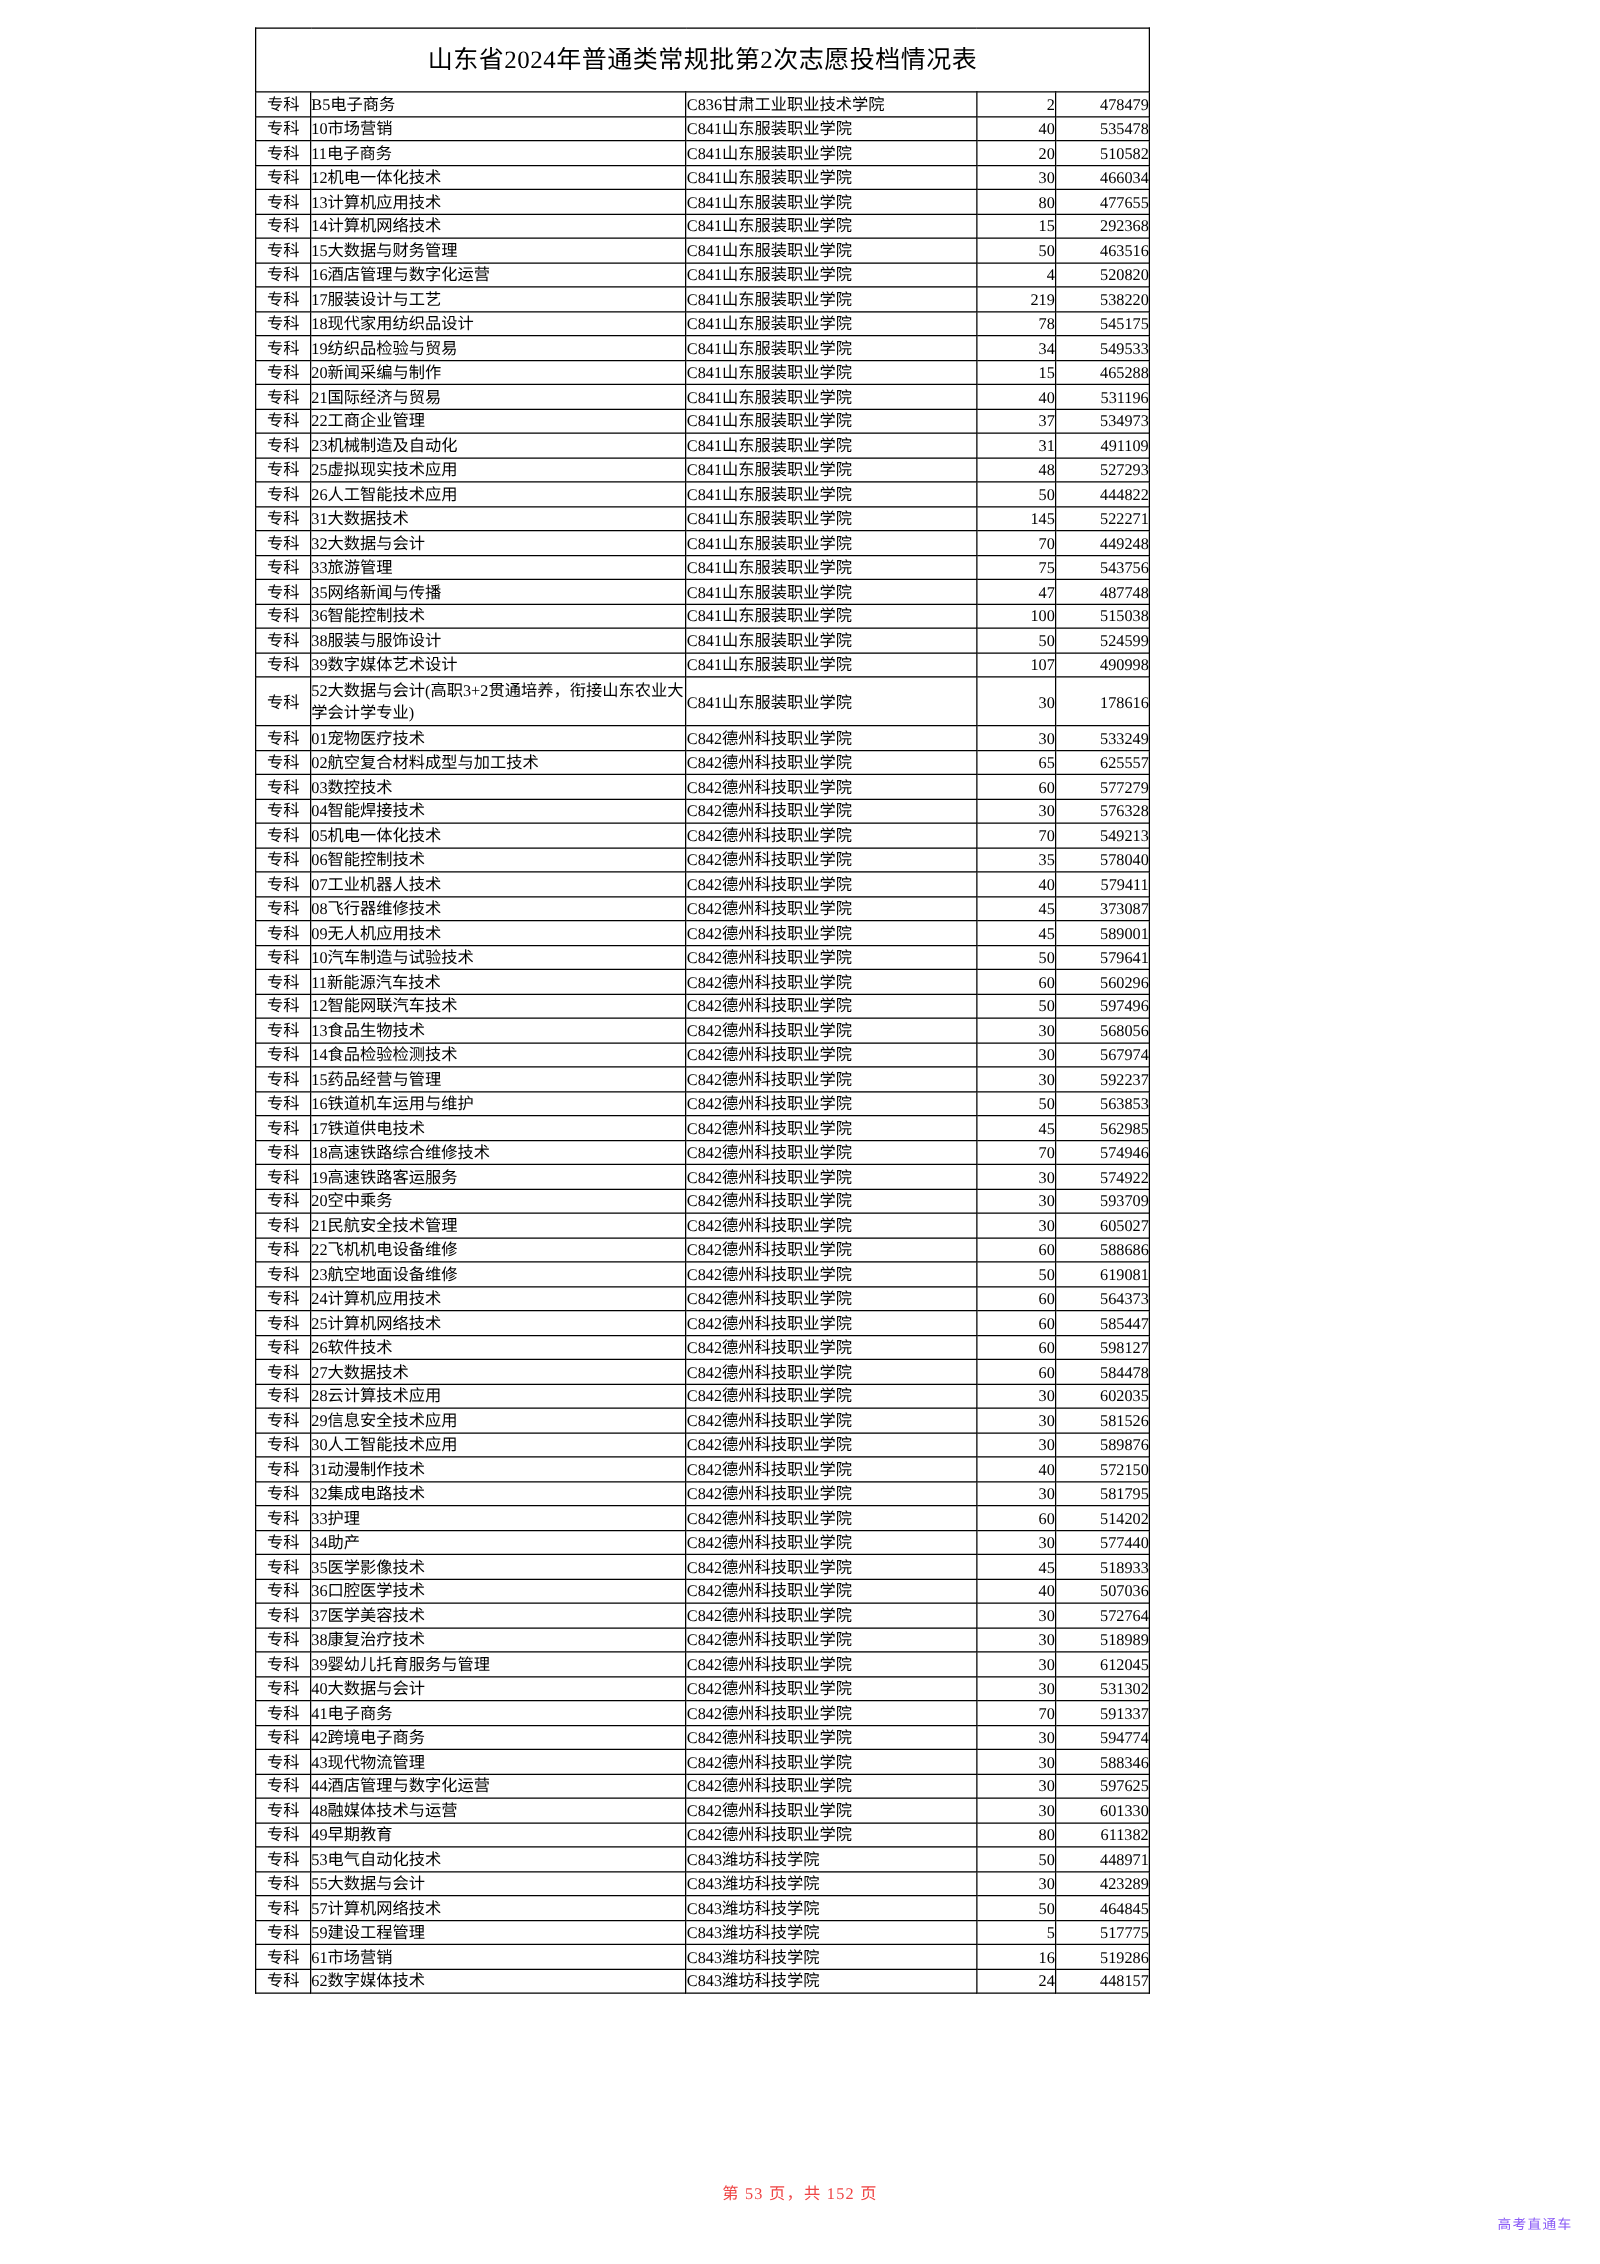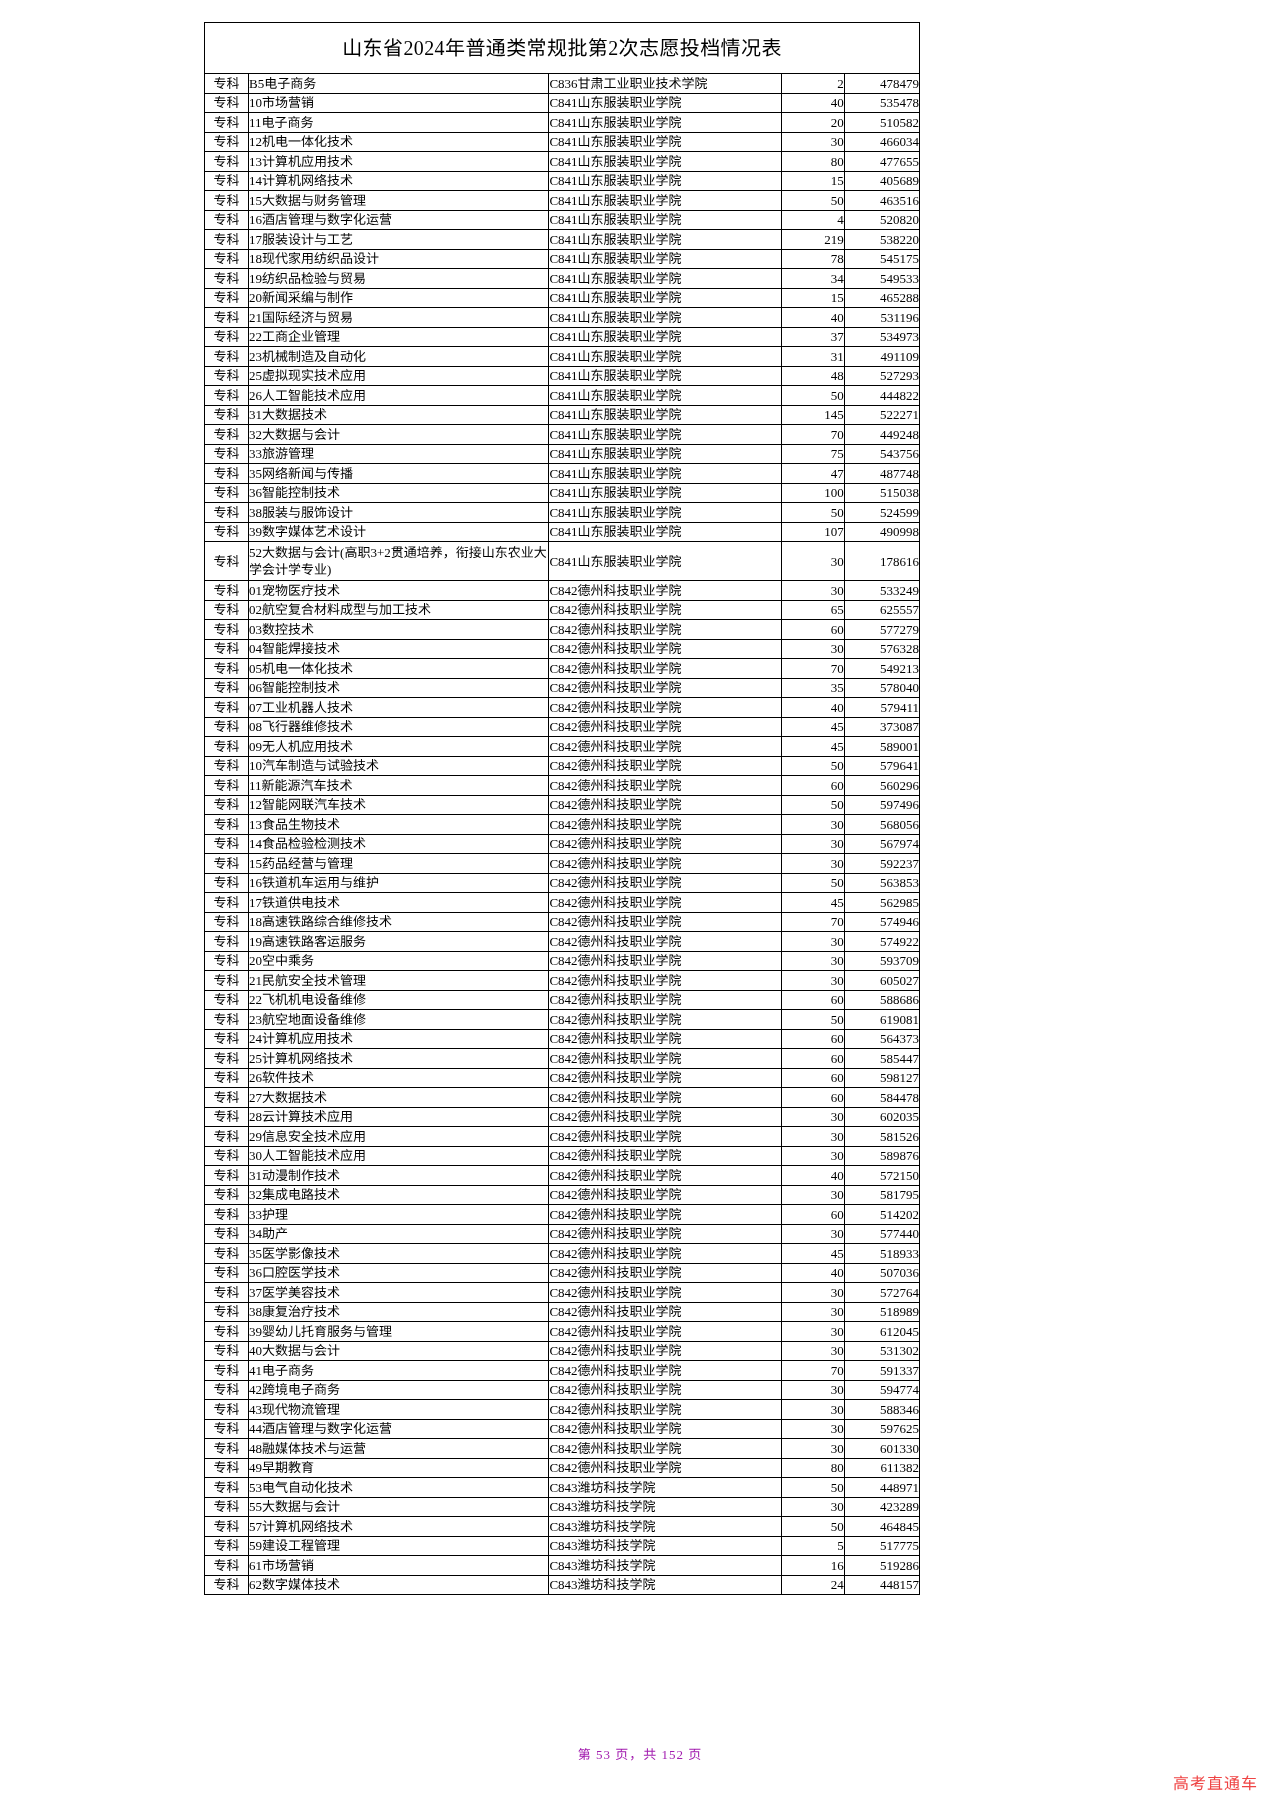--- a/index.html
+++ b/index.html
@@ -109,28 +109,28 @@
   }
   
   .page-footer {
     position: absolute;
     left: 0;
     top: 1744px;
     width: 1280px;
     text-align: center;
     font-size: 13px;
     letter-spacing: 1px;
-    color: #a21caf;
+    color: #ef4444;
   }
   .watermark {
     position: absolute;
     right: 22px;
     top: 1770px;
-    font-size: 16px;
-    color: #ef4444;
+    font-size: 11px;
+    color: #8b5cf6;
     font-family: "Liberation Sans", sans-serif;
     letter-spacing: 1px;
   }
 </style>
 </head>
 <body>
 
 <div class="page">
 
   <div class="sheet">
@@ -181,21 +181,21 @@
             <td class="major">13计算机应用技术</td>
             <td class="school">C841山东服装职业学院</td>
             <td class="plan">80</td>
             <td class="rank">477655</td>
           </tr>
           <tr>
             <td class="level">专科</td>
             <td class="major">14计算机网络技术</td>
             <td class="school">C841山东服装职业学院</td>
             <td class="plan">15</td>
-            <td class="rank">405689</td>
+            <td class="rank">292368</td>
           </tr>
           <tr>
             <td class="level">专科</td>
             <td class="major">15大数据与财务管理</td>
             <td class="school">C841山东服装职业学院</td>
             <td class="plan">50</td>
             <td class="rank">463516</td>
           </tr>
           <tr>
             <td class="level">专科</td>

